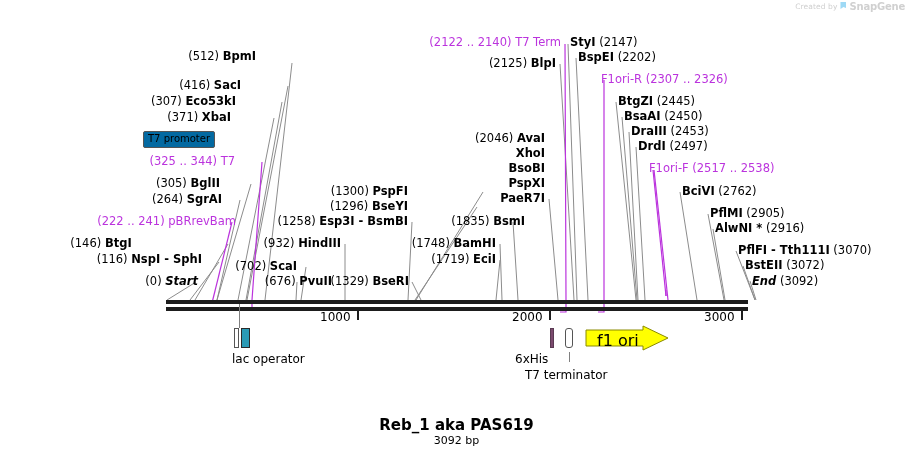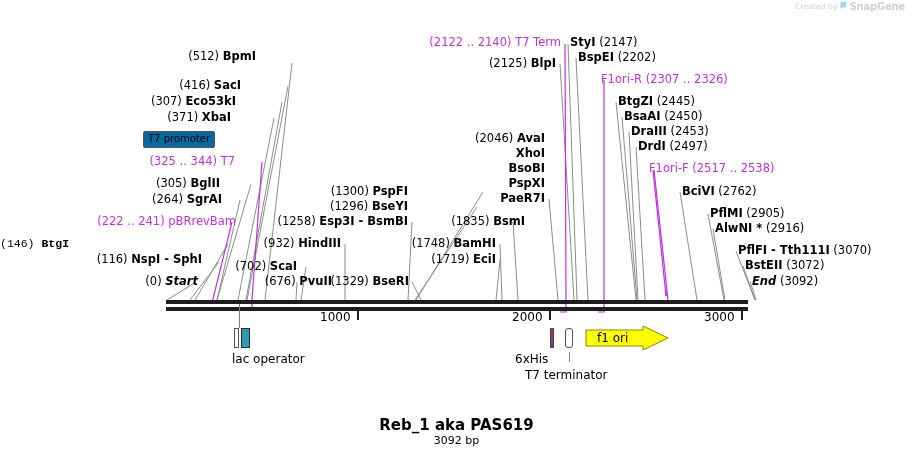--- a/index.html
+++ b/index.html
@@ -199,21 +199,21 @@
     <span class="enz">BglII</span>
   </div>
   <div class="lbl blk" style="left:0;top:193px;width:222px;text-align:right;">
     <span class="pos">(264)</span>
     <span class="enz">SgrAI</span>
   </div>
   <div class="lbl pur" style="left:0;top:215px;width:228px;text-align:right;padding-left:8px;">
     <span class="pos">(222 .. 241)</span>
     <span class="featname">pBRrevBam</span>
   </div>
-  <div class="lbl blk" style="left:0;top:237px;width:202px;text-align:left;font-family:Liberation Mono, monospace;">
+  <div class="lbl blk" style="left:0;top:237px;width:202px;text-align:center;">
     <span class="pos">(146)</span>
     <span class="enz">BtgI</span>
   </div>
   <div class="lbl blk" style="left:0;top:253px;width:202px;text-align:right;">
     <span class="pos">(116)</span>
     <span class="enz">NspI - SphI</span>
   </div>
   <div class="lbl blk" style="left:0;top:275px;width:198px;text-align:right;">
     <span class="pos">(0)</span>
     <span class="enz ital">Start</span>
@@ -363,18 +363,18 @@
   <div class="featbox his" style="left:550px;top:328px;width:4px;height:20px;"></div>
   <div class="featlabel" style="left:515px;top:352px;">6xHis</div>
 
   <div class="featbox hollow" style="left:565px;top:328px;width:8px;height:20px;border-radius:3px;"></div>
   <div class="connector" style="left:569px;top:352px;height:10px;"></div>
   <div class="featlabel" style="left:525px;top:368px;">T7 terminator</div>
 
   <svg style="position:absolute;left:585px;top:325px;width:85px;height:27px;">
     <polygon points="1,5 58,5 58,1 83,13 58,25 58,21 1,21" fill="#ffff00" stroke="#8a8a00" stroke-width="1"></polygon>
   </svg>
-  <div class="featlabel" style="left:597px;top:331px;font-size:12px;text-align:center;">f1 ori</div>
+  <div class="featlabel" style="left:597px;top:331px;font-size:16px;text-align:center;">f1 ori</div>
 
   <div class="title" style="top:416px;">Reb_1 aka PAS619</div>
   <div class="subtitle" style="top:434px;">3092 bp</div>
 
 </div>
 
 </body></html>

